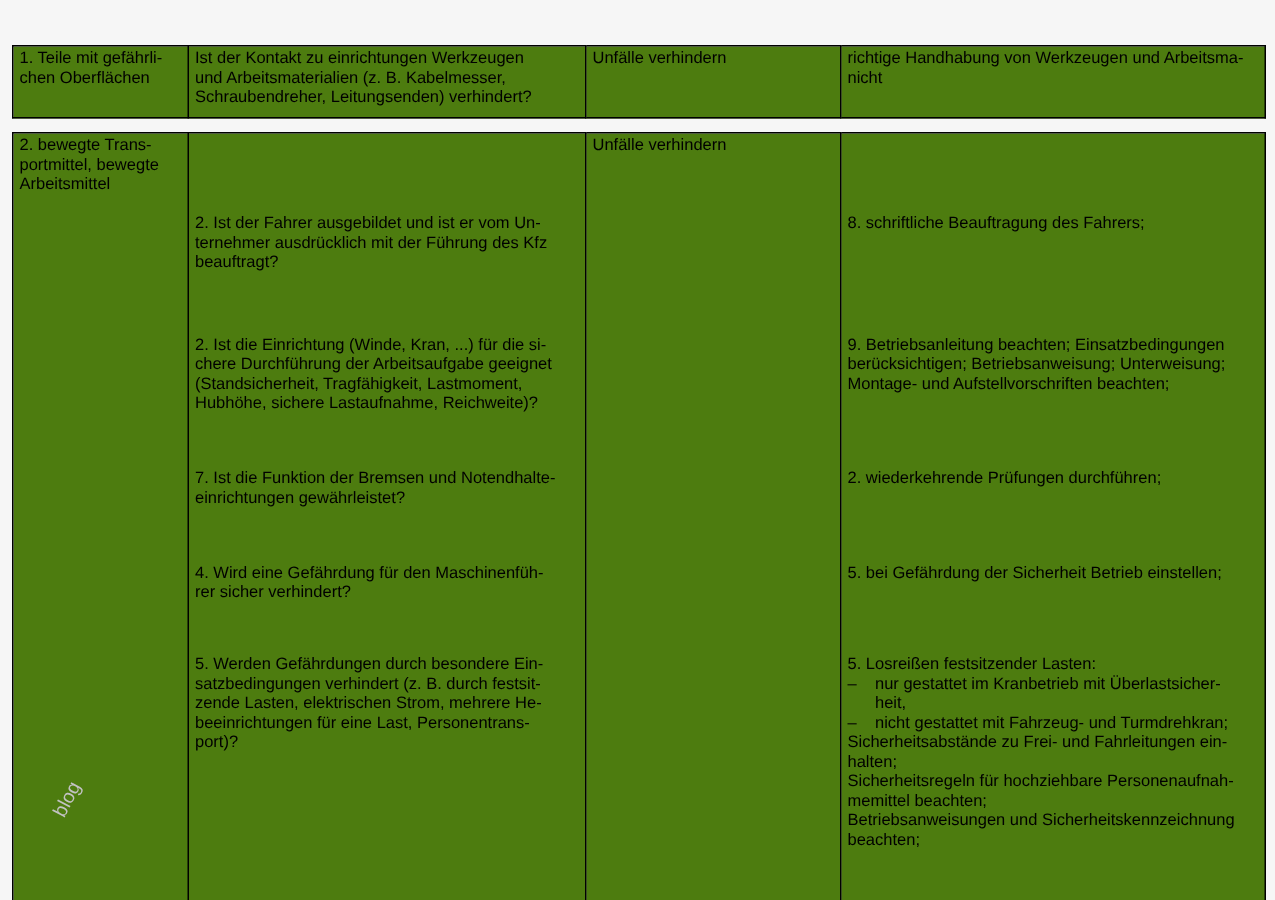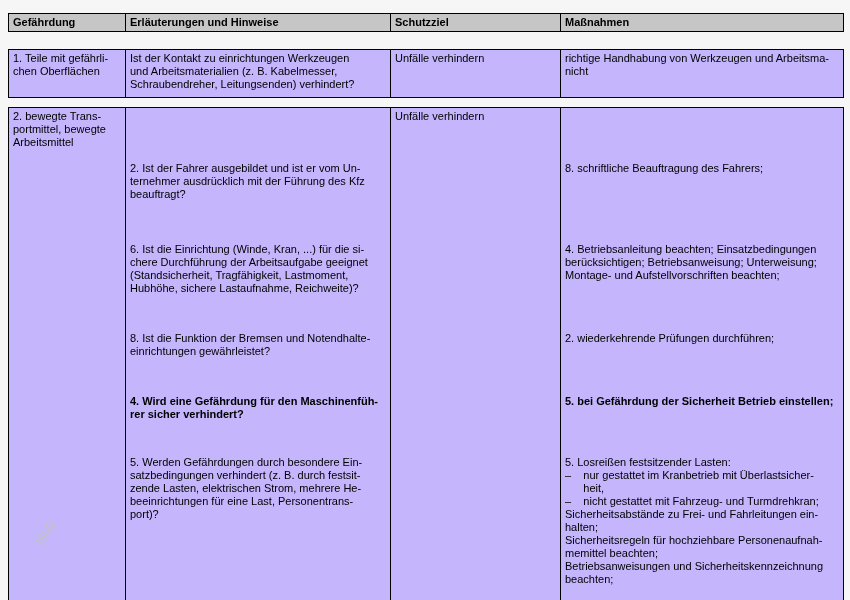--- a/index.html
+++ b/index.html
@@ -16,21 +16,21 @@
   }
   table {
     border-collapse:collapse;
     table-layout:fixed;
     width:835px;
     background:transparent;
   }
   td, th {
     border:1px solid #000;
     vertical-align:top;
-    background:#c4b5fd;
+    background:#4d7c0f;
     font-size:11px;
     line-height:13px;
     padding:2px 4px;
     white-space:pre-wrap;
     word-wrap:break-word;
     color:#000;
   }
   th {
     background:#c6c6c6;
     text-align:left;
@@ -40,48 +40,38 @@
   .col1 { width:117px; }
   .col2 { width:265px; }
   .col3 { width:170px; }
   .col4 { width:283px; }
   .gap-lg { height:17px; }
   .gap-sm { height:9px; }
   .items > div { white-space:pre-wrap; }
   .items > div:nth-child(1) { min-height:55px; }
   .items > div:nth-child(2) { min-height:63px; }
   .items > div:nth-child(3) { min-height:37px; }
-  .items > div:nth-child(4) { min-height:35px;font-weight:bold; }
+  .items > div:nth-child(4) { min-height:35px; }
   .items > div:nth-child(5) { min-height:150px; }
   .items > div:nth-child(6) { min-height:35px; }
   .watermark {
     position:absolute;
     left:32px; top:540px;
     transform:rotate(-62deg);
     transform-origin:left top;
     color:#c2c2c2;
     font-size:13px;
     pointer-events:none;
   }
 </style>
 </head>
 <body>
 
 <div class="page">
 
-  <table>
-    <tbody>
-        <tr>
-      <th class="col1">Gefährdung</th>
-      <th class="col2">Erläuterungen und Hinweise</th>
-      <th class="col3">Schutzziel</th>
-      <th class="col4">Maßnahmen</th>
-    </tr>
-  </tbody>
-    </table>
 
   <div class="gap-lg"></div>
 
   <table>
     <tbody>
         <tr style="height:48px;">
       <td class="col1">1. Teile mit gefährli-
 chen Oberflächen</td>
       <td class="col2">Ist der Kontakt zu einrichtungen Werkzeugen
 und Arbeitsmaterialien (z. B. Kabelmesser,
@@ -99,42 +89,42 @@
     <tbody>
         <tr style="height:458px;">
       <td class="col1">2. bewegte Trans-
 portmittel, bewegte
 Arbeitsmittel</td>
       <td class="col2">
         <div class="items">
           <div>2. Ist der Fahrer ausgebildet und ist er vom Un-
 ternehmer ausdrücklich mit der Führung des Kfz
 beauftragt?</div>
-          <div>6. Ist die Einrichtung (Winde, Kran, ...) für die si-
+          <div>2. Ist die Einrichtung (Winde, Kran, ...) für die si-
 chere Durchführung der Arbeitsaufgabe geeignet
 (Standsicherheit, Tragfähigkeit, Lastmoment,
 Hubhöhe, sichere Lastaufnahme, Reichweite)?</div>
-          <div>8. Ist die Funktion der Bremsen und Notendhalte-
+          <div>7. Ist die Funktion der Bremsen und Notendhalte-
 einrichtungen gewährleistet?</div>
           <div>4. Wird eine Gefährdung für den Maschinenfüh-
 rer sicher verhindert?</div>
           <div>5. Werden Gefährdungen durch besondere Ein-
 satzbedingungen verhindert (z. B. durch festsit-
 zende Lasten, elektrischen Strom, mehrere He-
 beeinrichtungen für eine Last, Personentrans-
 port)?</div>
           
           
         </div>
       </td>
       <td class="col3">Unfälle verhindern</td>
       <td class="col4">
         <div class="items">
           <div>8. schriftliche Beauftragung des Fahrers;</div>
-          <div>4. Betriebsanleitung beachten; Einsatzbedingungen
+          <div>9. Betriebsanleitung beachten; Einsatzbedingungen
 berücksichtigen; Betriebsanweisung; Unterweisung;
 Montage- und Aufstellvorschriften beachten;</div>
           <div>2. wiederkehrende Prüfungen durchführen;</div>
           <div>5. bei Gefährdung der Sicherheit Betrieb einstellen;</div>
           <div>5. Losreißen festsitzender Lasten:
 –    nur gestattet im Kranbetrieb mit Überlastsicher-
       heit,
 –    nicht gestattet mit Fahrzeug- und Turmdrehkran;
 Sicherheitsabstände zu Frei- und Fahrleitungen ein-
 halten;

